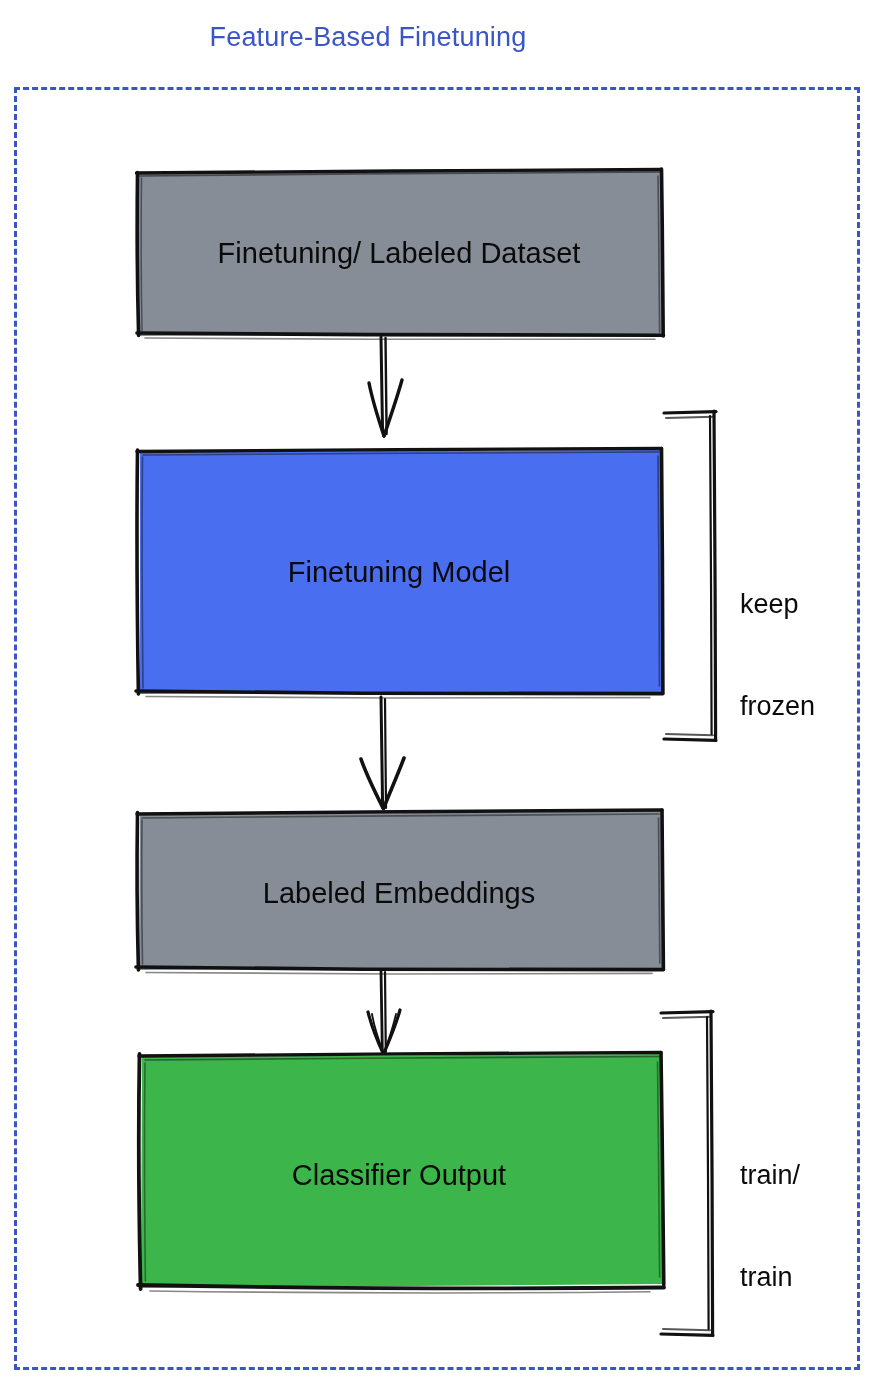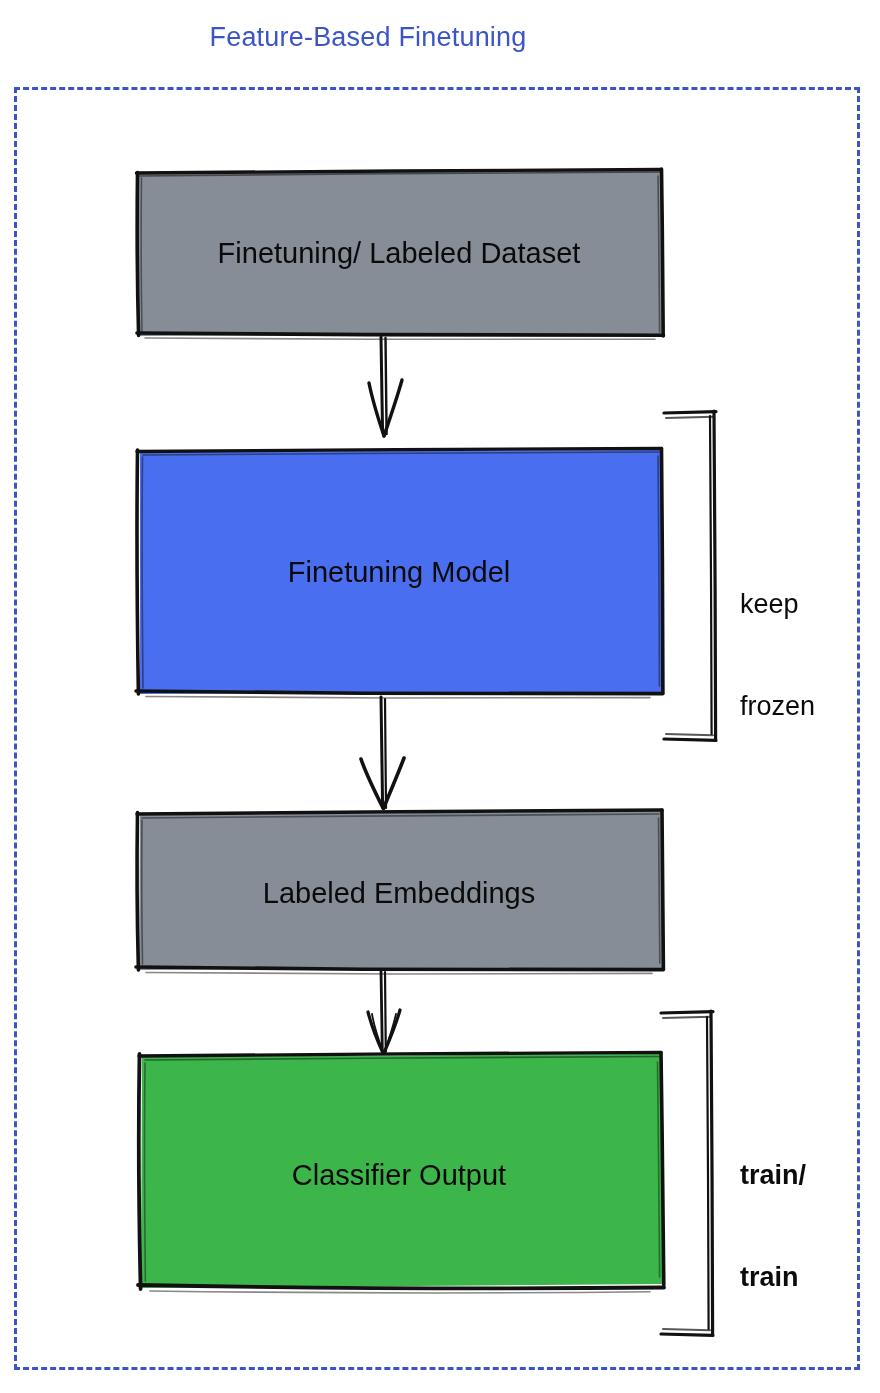--- a/index.html
+++ b/index.html
@@ -74,21 +74,21 @@
 
   .side-note {
     position: absolute;
     color: #0b0b0b;
     font-size: 27px;
     line-height: 34px;
     font-family: "Liberation Sans", sans-serif;
     white-space: pre;
   }
   #note-frozen { left: 740px; top: 519px; }
-  #note-train  { left: 740px; top: 1090px; font-weight: bold; }
+  #note-train  { left: 740px; top: 1090px; }
 </style>
 </head>
 <body>
 
 <svg id="canvas" viewBox="0 0 880 1393" xmlns="http://www.w3.org/2000/svg">
 
   <g>
     <path d="M137,174 L661,170 L663,334 L139,336 Z" fill="#868d96" stroke="none"></path>
     <path d="M136.5,173 C280,171.5 520,170.2 661,169.5" fill="none" stroke="#111" stroke-width="3.4" stroke-linecap="round"></path>
     <path d="M138,176 C300,174 540,172.5 662,172" fill="none" stroke="#111" stroke-width="1.6" stroke-linecap="round" opacity="0.55"></path>

